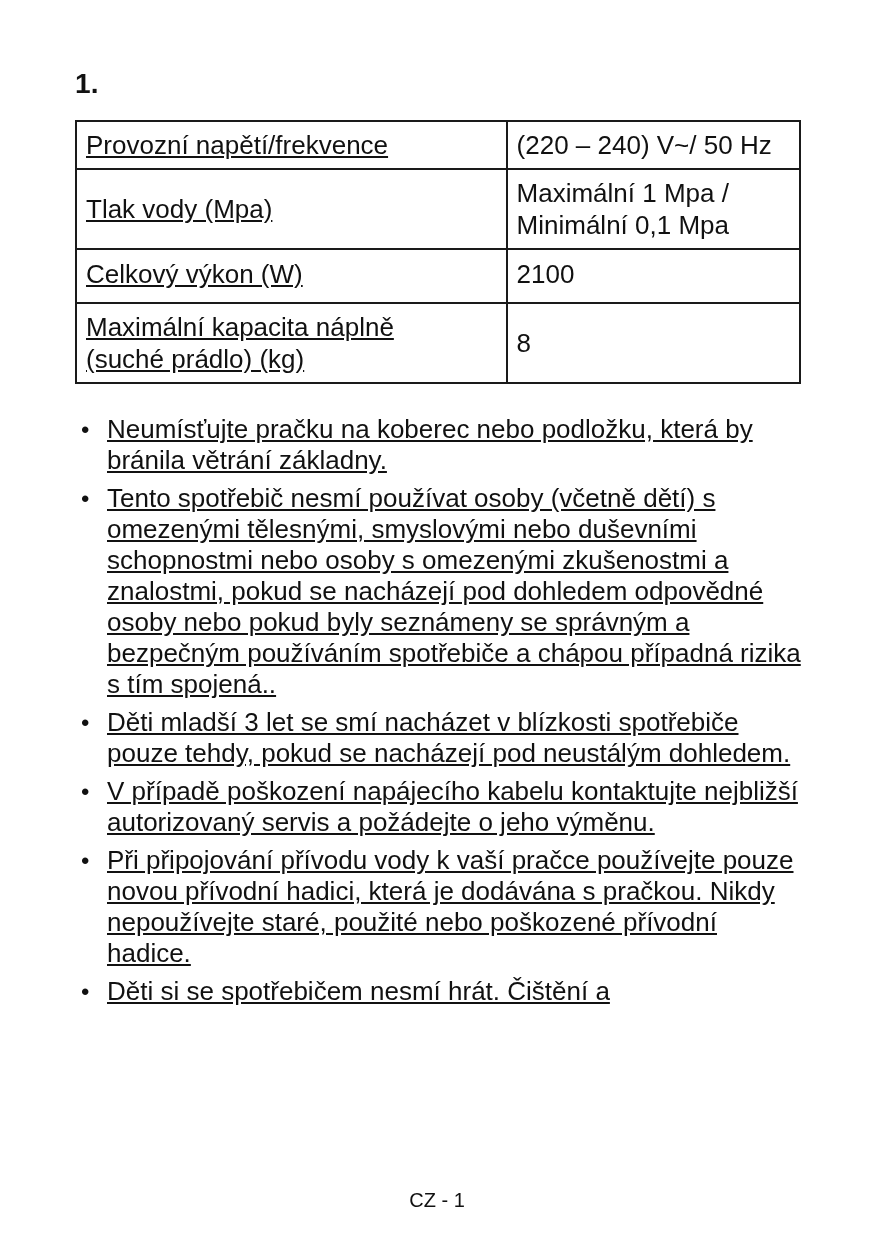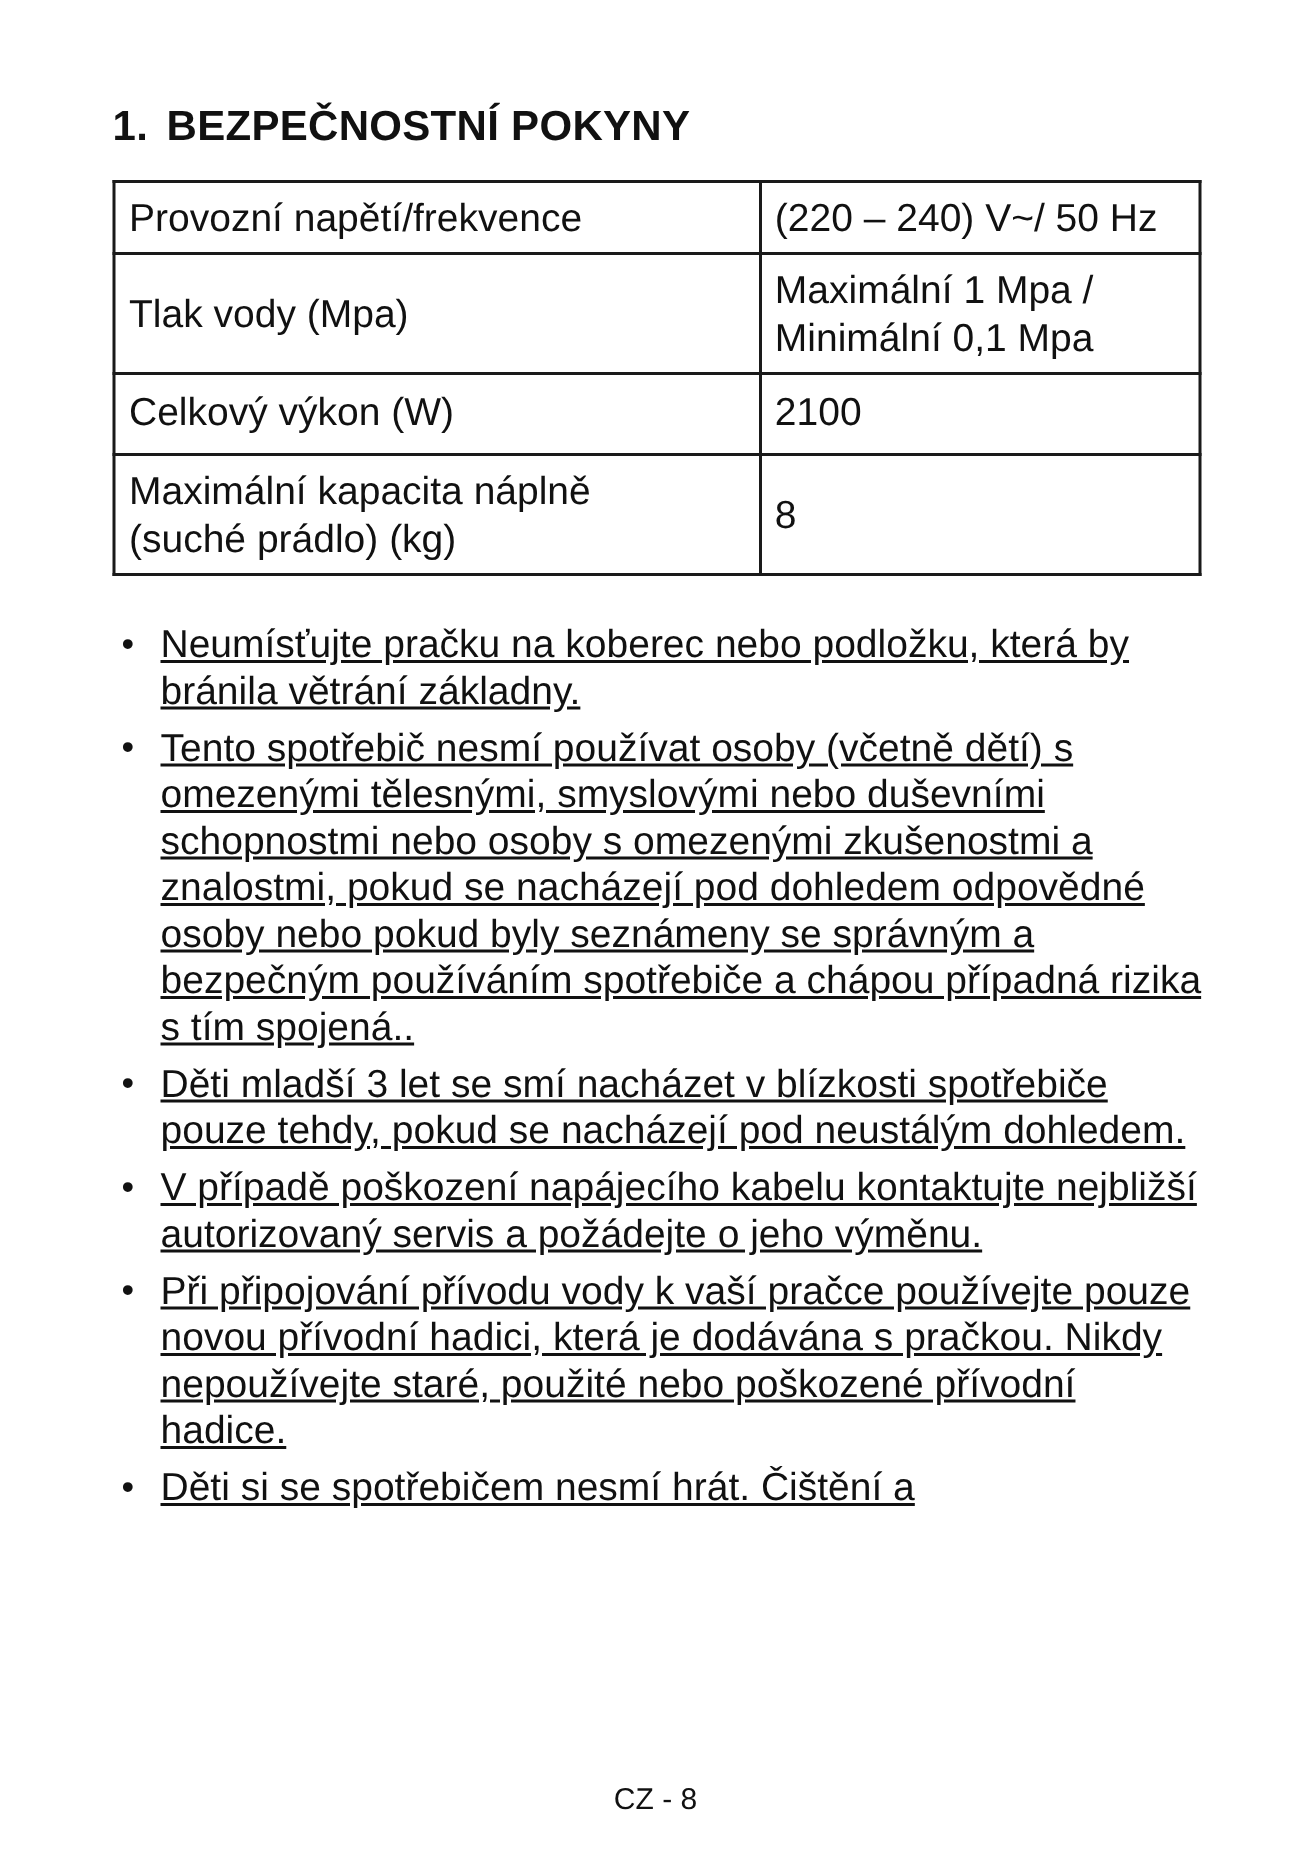--- a/index.html
+++ b/index.html
@@ -43,21 +43,21 @@
   }
   table.spec-table td {
     border: 2px solid #1a1a1a;
     font-size: 26px;
     line-height: 32px;
     padding: 7px 10px 7px 9px;
     vertical-align: middle;
     color: #111111;
     white-space: pre-line;
   }
-  td.label-cell { width: 405px; }
+  td.label-cell { width: 405px; text-decoration: underline; }
   td.value-cell { width: 276px; }
   tr.tall td { padding-top: 8px; padding-bottom: 12px; }
   .bullet-list {
     list-style: none;
     margin-top: 30px;
     width: 726px;
   }
   .bullet-list li {
     display: flex;
     align-items: flex-start;
@@ -86,21 +86,20 @@
   }
 </style>
 </head>
 <body>
 
 <div class="sheet">
   <div class="content">
 
     <h1 class="heading">
       <span class="num">1.</span>
-      <span class="ttl">BEZPEČNOSTNÍ POKYNY</span>
     </h1>
 
     <table class="spec-table">
       <tbody>
         <tr>
           <td class="label-cell">Provozní napětí/frekvence</td>
           <td class="value-cell">(220 – 240) V~/ 50 Hz</td>
         </tr>
         <tr>
           <td class="label-cell">Tlak vody (Mpa)</td>
@@ -141,14 +140,14 @@
         <span class="li-text">Při připojování přívodu vody k vaší pračce používejte pouze novou přívodní hadici, která je dodávána s pračkou. Nikdy nepoužívejte staré, použité nebo poškozené přívodní hadice.</span>
       </li>
       <li>
         <span class="marker">•</span>
         <span class="li-text">Děti si se spotřebičem nesmí hrát. Čištění a</span>
       </li>
     </ul>
 
   </div>
 
-  <div class="footer">CZ - 8</div>
+  <div class="footer">CZ - 1</div>
 </div>
 
 </body></html>

